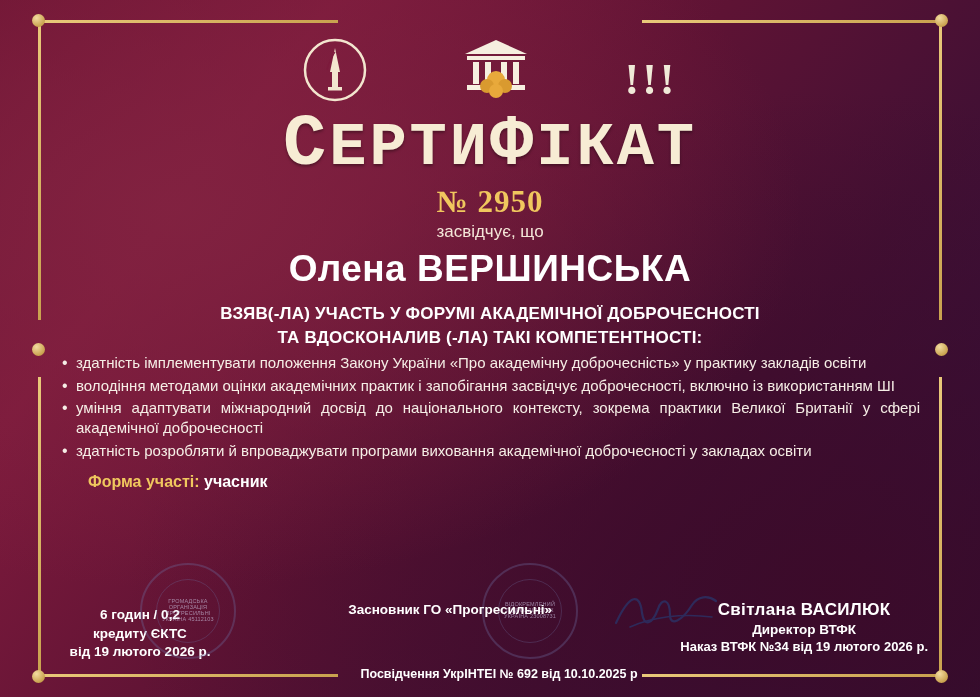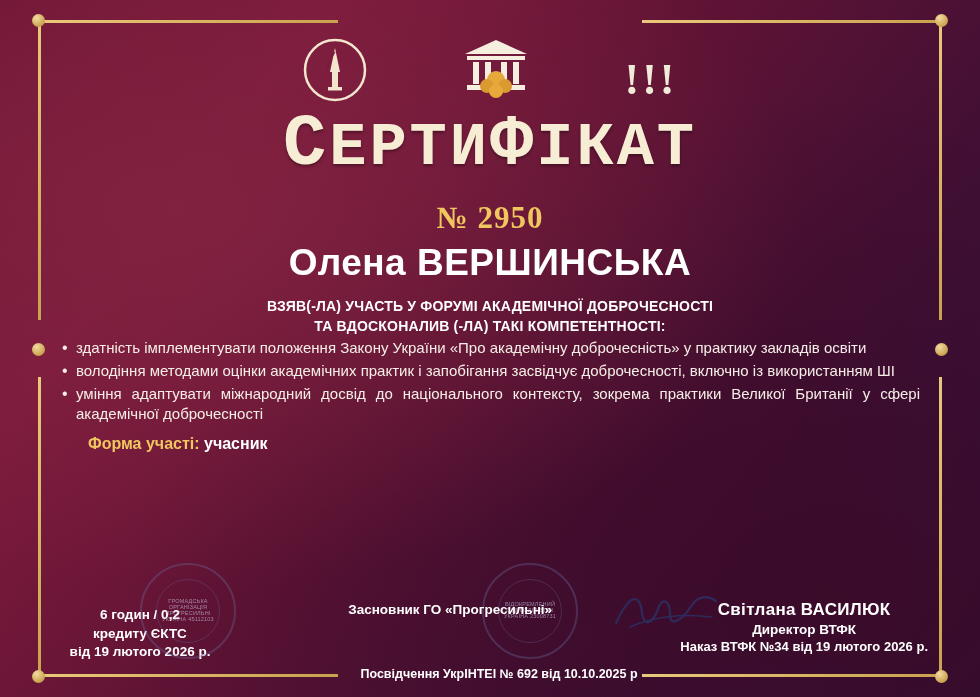--- a/index.html
+++ b/index.html
@@ -111,37 +111,37 @@
   }
   .title .big {
     font-size: 72px;
   }
 
   .cert-number {
     font-family: "Liberation Serif", serif;
     font-size: 31px;
     font-weight: bold;
     color: #f0c75e;
-    margin-top: 16px;
+    margin-top: 0;
     letter-spacing: 1px;
   }
   .certifies {
     font-size: 17px;
     color: #f4e6d8;
     margin-top: 2px;
   }
   .recipient {
     font-size: 37px;
     font-weight: bold;
     color: #ffffff;
     margin-top: 6px;
     letter-spacing: 0.5px;
   }
   .participation {
-    font-size: 14px;
+    font-size: 17px;
     font-weight: bold;
     color: #ffffff;
     margin-top: 12px;
     line-height: 1.45;
     letter-spacing: 0.2px;
   }
 
   .competences {
     margin: 2px auto 0 auto;
     padding: 0;
@@ -332,31 +332,33 @@
       <div class="logo-item">
         <span class="excl">!!!</span>
       </div>
     </div>
 
     <div class="title">
       <span class="big">С</span><span>ЕРТИ</span><span class="big">Ф</span><span>ІКАТ</span>
     </div>
 
     <div class="cert-number">№ 2950</div>
+    <div class="certifies">засвідчує, що</div>
     <div class="recipient">Олена ВЕРШИНСЬКА</div>
 
     <div class="participation">
       <div>ВЗЯВ(-ЛА) УЧАСТЬ У ФОРУМІ АКАДЕМІЧНОЇ ДОБРОЧЕСНОСТІ</div>
       <div>ТА ВДОСКОНАЛИВ (-ЛА) ТАКІ КОМПЕТЕНТНОСТІ:</div>
     </div>
 
     <ul class="competences">
       <li>здатність імплементувати положення Закону України «Про академічну доброчесність» у практику закладів освіти</li>
       <li>володіння методами оцінки академічних практик і запобігання засвідчує доброчесності, включно із використанням ШІ</li>
       <li>уміння адаптувати міжнародний досвід до національного контексту, зокрема практики Великої Британії у сфері академічної доброчесності</li>
+      <li>здатність розробляти й впроваджувати програми виховання академічної доброчесності у закладах освіти</li>
     </ul>
 
     <div class="form-line">
       <span>Форма участі:</span>
       <span class="val">учасник</span>
     </div>
 
   </div>
 
   <div class="footer">

